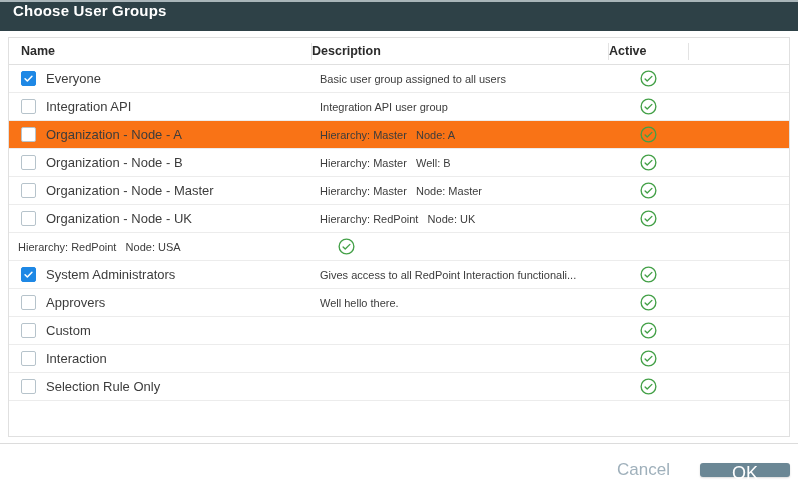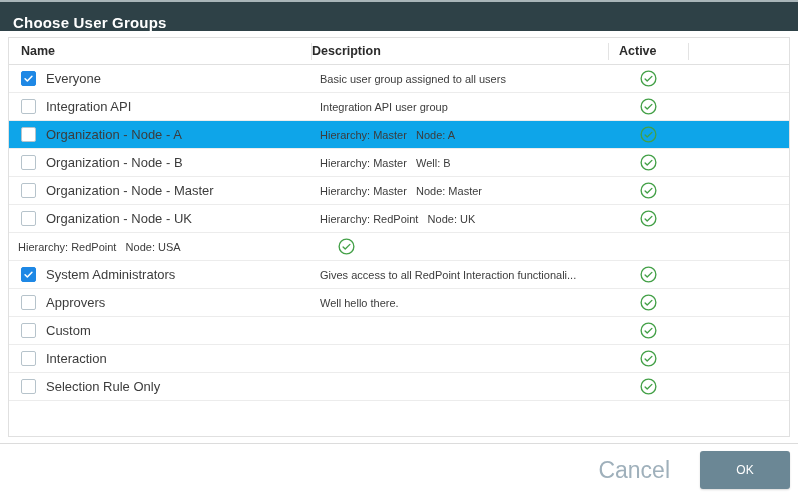--- a/index.html
+++ b/index.html
@@ -11,21 +11,21 @@
     overflow: hidden;
   }
   .dialog { width: 798px; height: 496px; background: #fff; display: flex; flex-direction: column; }
 
   
   .titlebar {
     height: 31px;
     background: #2e4147;
     border-top: 2px solid #a9b5b9;
     display: flex;
-    align-items: flex-end;
+    align-items: flex-start;
     padding: 0 13px;
     flex: 0 0 auto;
   }
   .titlebar .title {
     color: #ffffff;
     font-size: 15px;
     font-weight: 700;
     letter-spacing: 0.2px;
   }
 
@@ -42,32 +42,32 @@
     height: 27px;
     align-items: center;
     border-bottom: 1px solid #e0e0e0;
     font-size: 12.5px;
     font-weight: 700;
     color: #2b2b2b;
   }
   .thead .th { height: 17px; line-height: 17px; }
   .th-name  { width: 302px; padding-left: 12px; }
   .th-desc  { width: 297px; padding-left: 0; border-left: 1px solid #e3e3e3; }
-  .th-active{ width: 80px;  padding-left: 10px; border-left: 1px solid #e3e3e3; }
+  .th-active{ width: 80px;  border-left: 1px solid #e3e3e3; }
   .th-extra { flex: 1; border-left: 1px solid #e3e3e3; }
 
   .row {
     display: flex;
     height: 28px;
     align-items: center;
     border-bottom: 1px solid #ececec;
     background: #fff;
     cursor: default;
   }
-  .row.selected { background: #0ea5e9; align-items: center; }
+  .row.selected { background: #f97316; align-items: center; }
   .cell-name {
     width: 302px;
     display: flex;
     align-items: center;
     padding-left: 12px;
     font-size: 13px;
     color: #3c3c3c;
     overflow: hidden;
     white-space: nowrap;
   }
@@ -114,33 +114,33 @@
     display: flex;
     align-items: center;
     justify-content: flex-end;
     padding-right: 8px;
     gap: 28px;
   }
   .btn-cancel {
     background: none;
     border: none;
     color: #9fb0bb;
-    font-size: 23px;
+    font-size: 17px;
     font-family: "Liberation Sans", sans-serif;
     cursor: pointer;
     padding: 4px 2px;
   }
   .btn-ok {
     width: 90px;
-    height: 38px;
+    height: 14px;
     background: #6b8795;
     border: none;
     border-radius: 3px;
     color: #ffffff;
-    font-size: 12px;
+    font-size: 18px;
     font-family: "Liberation Sans", sans-serif;
     cursor: pointer;
     box-shadow: 0 1px 2px rgba(0,0,0,0.15);
   }
 </style>
 </head>
 <body>
 
 <div class="dialog">
 

